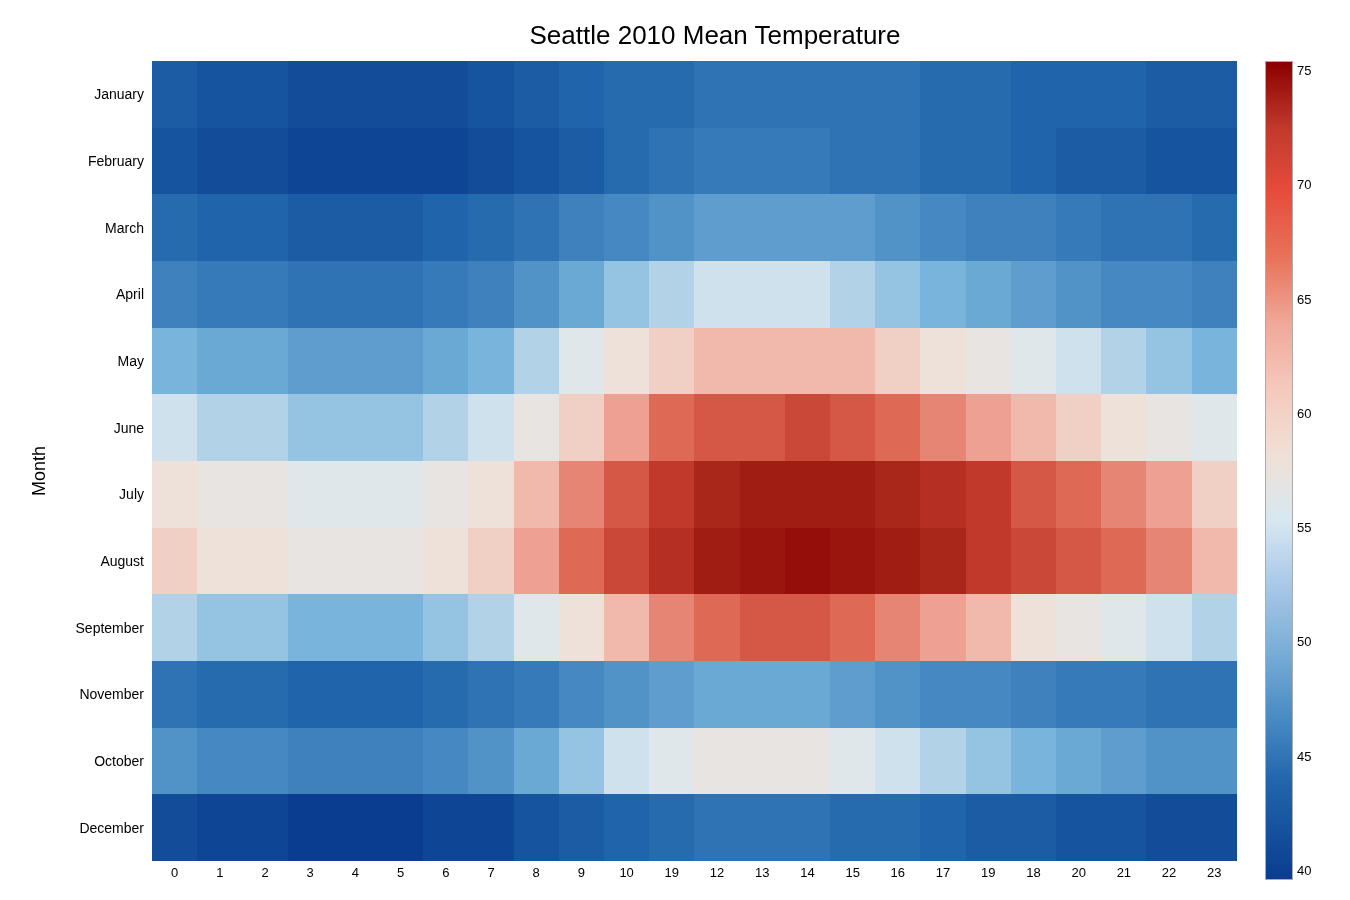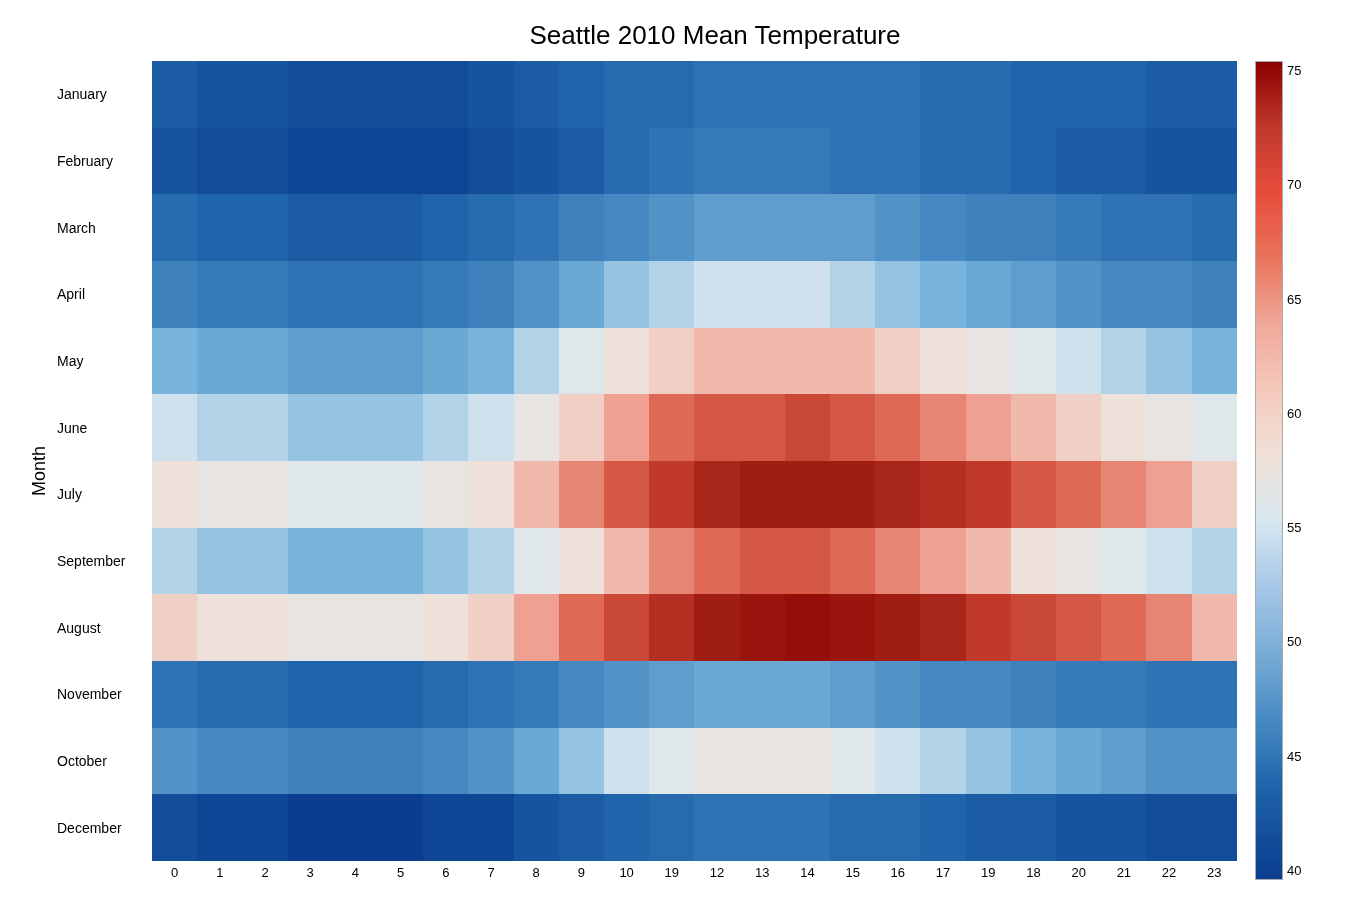--- a/index.html
+++ b/index.html
@@ -48,21 +48,21 @@
       flex: 1;
     }
     .heatmap-row {
       display: flex;
       flex-direction: row;
       align-items: center;
       flex: 1;
     }
     .month-label {
       width: 95px;
-      text-align: left;
+      text-align: right;
       padding-right: 8px;
       font-size: 14px;
       flex-shrink: 0;
     }
     .heatmap-cells {
       display: flex;
       flex-direction: row;
       flex: 1;
       height: 100%;
     }
@@ -83,21 +83,21 @@
     }
     .x-label {
       text-align: center;
       font-size: 18px;
       margin-top: 6px;
       margin-left: 95px;
     }
     .colorbar-area {
       display: flex;
       flex-direction: column;
-      align-items: flex-start;
+      align-items: flex-end;
       width: 70px;
       margin-left: 18px;
       padding-top: 0px;
     }
     .colorbar-wrapper {
       display: flex;
       flex-direction: row;
       align-items: stretch;
       height: 100%;
       width: 60px;
@@ -342,49 +342,20 @@
               <div class="cell" style="background-color: rgb(181, 47, 35);"></div>
               <div class="cell" style="background-color: rgb(192, 57, 43);"></div>
               <div class="cell" style="background-color: rgb(212, 88, 69);"></div>
               <div class="cell" style="background-color: rgb(222, 106, 86);"></div>
               <div class="cell" style="background-color: rgb(230, 133, 116);"></div>
               <div class="cell" style="background-color: rgb(238, 161, 146);"></div>
               <div class="cell" style="background-color: rgb(240, 208, 197);"></div>
             </div>
           </div>
           <div class="heatmap-row">
-            <div class="month-label">September</div>
-            <div class="heatmap-cells">
-              <div class="cell" style="background-color: rgb(177, 210, 231);"></div>
-              <div class="cell" style="background-color: rgb(149, 195, 226);"></div>
-              <div class="cell" style="background-color: rgb(149, 195, 226);"></div>
-              <div class="cell" style="background-color: rgb(120, 180, 220);"></div>
-              <div class="cell" style="background-color: rgb(120, 180, 220);"></div>
-              <div class="cell" style="background-color: rgb(120, 180, 220);"></div>
-              <div class="cell" style="background-color: rgb(149, 195, 226);"></div>
-              <div class="cell" style="background-color: rgb(177, 210, 231);"></div>
-              <div class="cell" style="background-color: rgb(224, 231, 235);"></div>
-              <div class="cell" style="background-color: rgb(238, 225, 217);"></div>
-              <div class="cell" style="background-color: rgb(240, 185, 172);"></div>
-              <div class="cell" style="background-color: rgb(230, 133, 116);"></div>
-              <div class="cell" style="background-color: rgb(222, 106, 86);"></div>
-              <div class="cell" style="background-color: rgb(212, 88, 69);"></div>
-              <div class="cell" style="background-color: rgb(212, 88, 69);"></div>
-              <div class="cell" style="background-color: rgb(222, 106, 86);"></div>
-              <div class="cell" style="background-color: rgb(230, 133, 116);"></div>
-              <div class="cell" style="background-color: rgb(238, 161, 146);"></div>
-              <div class="cell" style="background-color: rgb(240, 185, 172);"></div>
-              <div class="cell" style="background-color: rgb(238, 225, 217);"></div>
-              <div class="cell" style="background-color: rgb(231, 228, 226);"></div>
-              <div class="cell" style="background-color: rgb(224, 231, 235);"></div>
-              <div class="cell" style="background-color: rgb(206, 225, 237);"></div>
-              <div class="cell" style="background-color: rgb(177, 210, 231);"></div>
-            </div>
-          </div>
-          <div class="heatmap-row">
             <div class="month-label">August</div>
             <div class="heatmap-cells">
               <div class="cell" style="background-color: rgb(240, 208, 197);"></div>
               <div class="cell" style="background-color: rgb(238, 225, 217);"></div>
               <div class="cell" style="background-color: rgb(238, 225, 217);"></div>
               <div class="cell" style="background-color: rgb(231, 228, 226);"></div>
               <div class="cell" style="background-color: rgb(231, 228, 226);"></div>
               <div class="cell" style="background-color: rgb(231, 228, 226);"></div>
               <div class="cell" style="background-color: rgb(238, 225, 217);"></div>
               <div class="cell" style="background-color: rgb(240, 208, 197);"></div>
@@ -397,20 +368,49 @@
               <div class="cell" style="background-color: rgb(149, 14, 10);"></div>
               <div class="cell" style="background-color: rgb(154, 21, 14);"></div>
               <div class="cell" style="background-color: rgb(159, 29, 19);"></div>
               <div class="cell" style="background-color: rgb(169, 38, 27);"></div>
               <div class="cell" style="background-color: rgb(192, 57, 43);"></div>
               <div class="cell" style="background-color: rgb(202, 72, 56);"></div>
               <div class="cell" style="background-color: rgb(212, 88, 69);"></div>
               <div class="cell" style="background-color: rgb(222, 106, 86);"></div>
               <div class="cell" style="background-color: rgb(230, 133, 116);"></div>
               <div class="cell" style="background-color: rgb(240, 185, 172);"></div>
+            </div>
+          </div>
+          <div class="heatmap-row">
+            <div class="month-label">September</div>
+            <div class="heatmap-cells">
+              <div class="cell" style="background-color: rgb(177, 210, 231);"></div>
+              <div class="cell" style="background-color: rgb(149, 195, 226);"></div>
+              <div class="cell" style="background-color: rgb(149, 195, 226);"></div>
+              <div class="cell" style="background-color: rgb(120, 180, 220);"></div>
+              <div class="cell" style="background-color: rgb(120, 180, 220);"></div>
+              <div class="cell" style="background-color: rgb(120, 180, 220);"></div>
+              <div class="cell" style="background-color: rgb(149, 195, 226);"></div>
+              <div class="cell" style="background-color: rgb(177, 210, 231);"></div>
+              <div class="cell" style="background-color: rgb(224, 231, 235);"></div>
+              <div class="cell" style="background-color: rgb(238, 225, 217);"></div>
+              <div class="cell" style="background-color: rgb(240, 185, 172);"></div>
+              <div class="cell" style="background-color: rgb(230, 133, 116);"></div>
+              <div class="cell" style="background-color: rgb(222, 106, 86);"></div>
+              <div class="cell" style="background-color: rgb(212, 88, 69);"></div>
+              <div class="cell" style="background-color: rgb(212, 88, 69);"></div>
+              <div class="cell" style="background-color: rgb(222, 106, 86);"></div>
+              <div class="cell" style="background-color: rgb(230, 133, 116);"></div>
+              <div class="cell" style="background-color: rgb(238, 161, 146);"></div>
+              <div class="cell" style="background-color: rgb(240, 185, 172);"></div>
+              <div class="cell" style="background-color: rgb(238, 225, 217);"></div>
+              <div class="cell" style="background-color: rgb(231, 228, 226);"></div>
+              <div class="cell" style="background-color: rgb(224, 231, 235);"></div>
+              <div class="cell" style="background-color: rgb(206, 225, 237);"></div>
+              <div class="cell" style="background-color: rgb(177, 210, 231);"></div>
             </div>
           </div>
           <div class="heatmap-row">
             <div class="month-label">November</div>
             <div class="heatmap-cells">
               <div class="cell" style="background-color: rgb(47, 115, 180);"></div>
               <div class="cell" style="background-color: rgb(39, 107, 175);"></div>
               <div class="cell" style="background-color: rgb(39, 107, 175);"></div>
               <div class="cell" style="background-color: rgb(32, 100, 171);"></div>
               <div class="cell" style="background-color: rgb(32, 100, 171);"></div>

